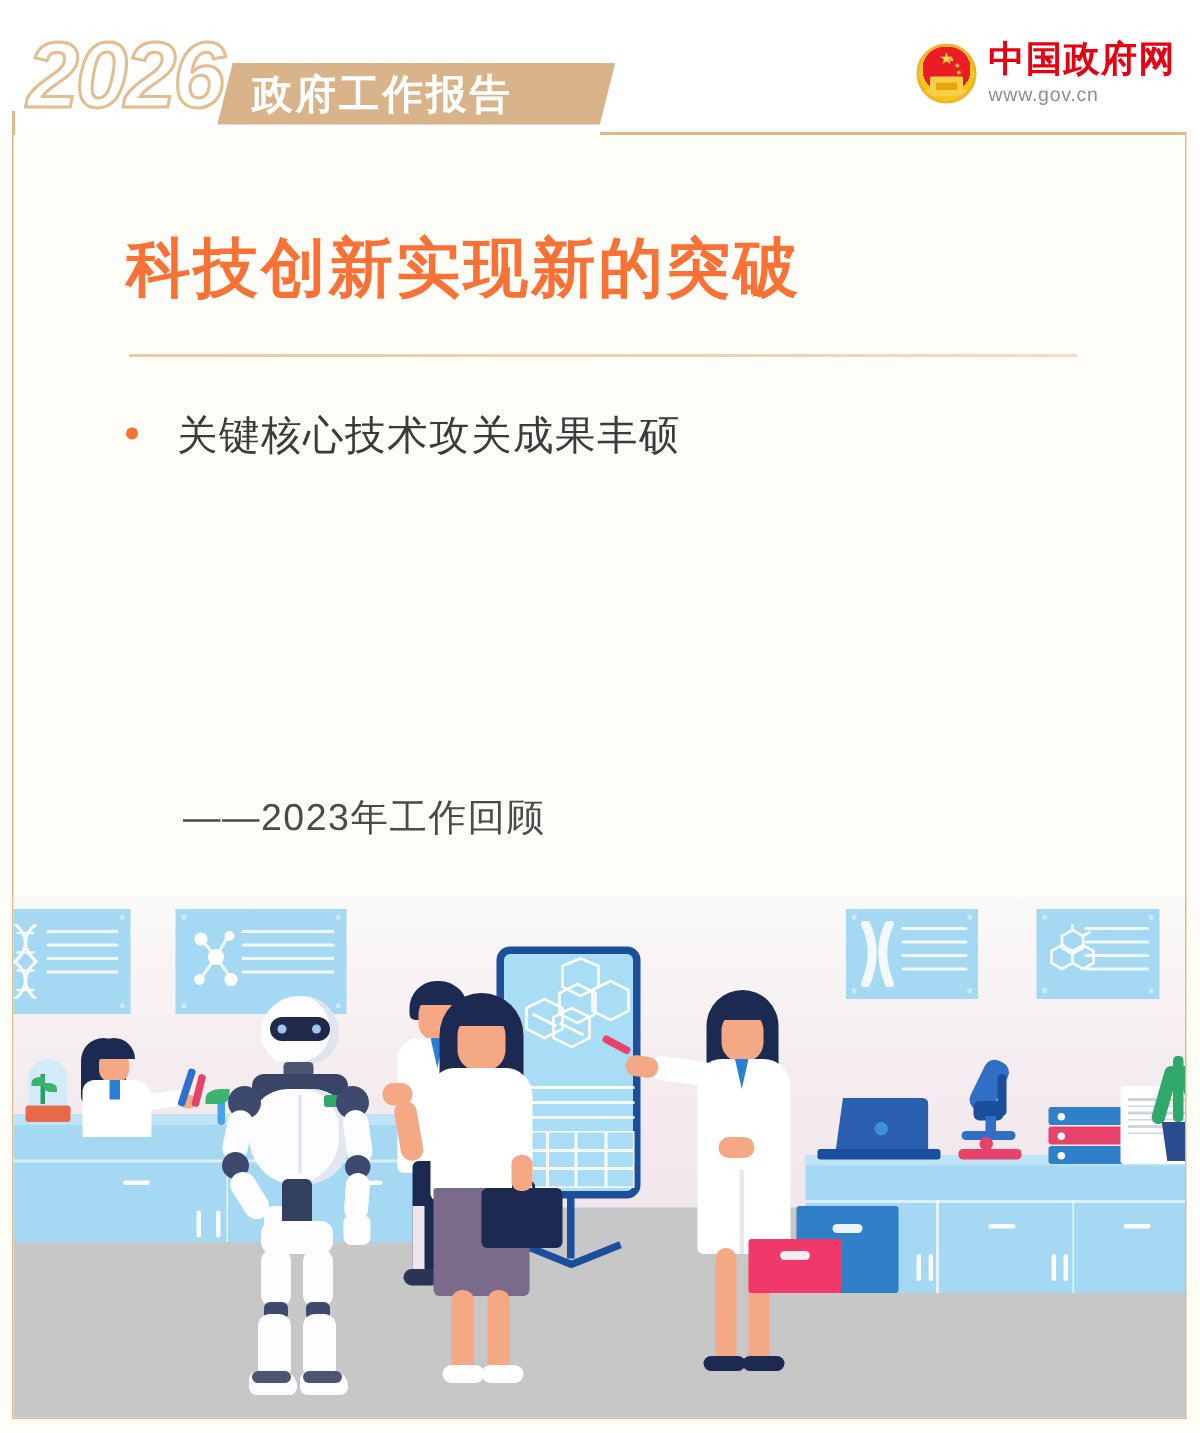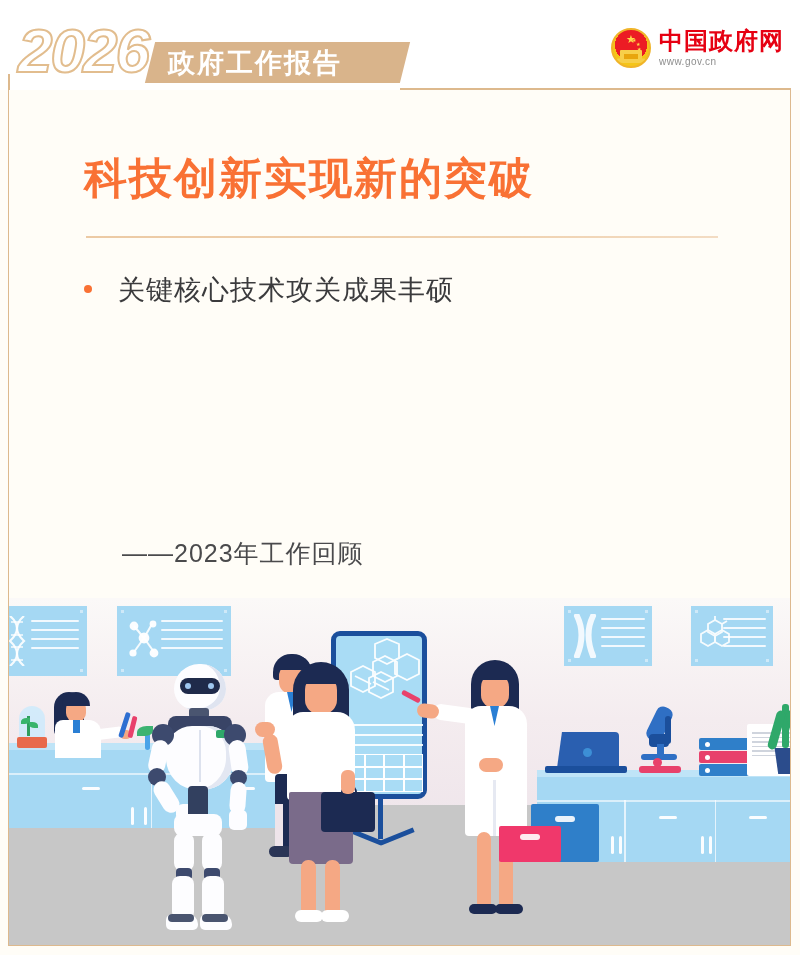--- a/index.html
+++ b/index.html
@@ -77,21 +77,21 @@
   .emblem .wheat{
     position:absolute; left:50%; bottom:3px; transform:translateX(-50%);
     width:32px; height:5px; background:#f7cf4a; border-radius:40%;
   }
   .logo-text{ display:flex; flex-direction:column; line-height:1; }
   .logo-cn{
     font-size:24px; font-weight:bold; color:#e60012;
     letter-spacing:1px; white-space:nowrap;
   }
   .logo-url{
-    font-size:10px; color:#8d8d8d; margin-top:4px; letter-spacing:0.5px;
+    font-size:13px; color:#8d8d8d; margin-top:4px; letter-spacing:0.5px;
   }
 
   
   .frame{
     position:absolute; left:8px; top:88px;
     width:783px; height:858px;
     border:1.6px solid #ddb98d;
     border-top:none;
     z-index:1;
   }
@@ -126,21 +126,21 @@
   .dot{
     flex:0 0 auto; width:8px; height:8px; border-radius:50%;
     background:#f97134; margin-top:15px; margin-right:26px;
   }
   .btext{
     font-size:27px; color:#3b3b3d; line-height:40px;
     letter-spacing:1px; max-width:590px;
   }
   .btext .hl{ color:#f97134; font-weight:bold; }
   .source{
-    position:absolute; left:122px; top:449px;
+    position:absolute; left:122px; top:440px;
     font-size:25px; color:#4a4a4c; letter-spacing:1px;
   }
 
   
   .illo{
     position:absolute; left:9px; top:598px;
     width:781px; height:347px;
     background:linear-gradient(#fbf9f8 0%, #f4ecef 35%, #eee4ea 70%, #eadfe6 100%);
     overflow:hidden; z-index:5;
   }

